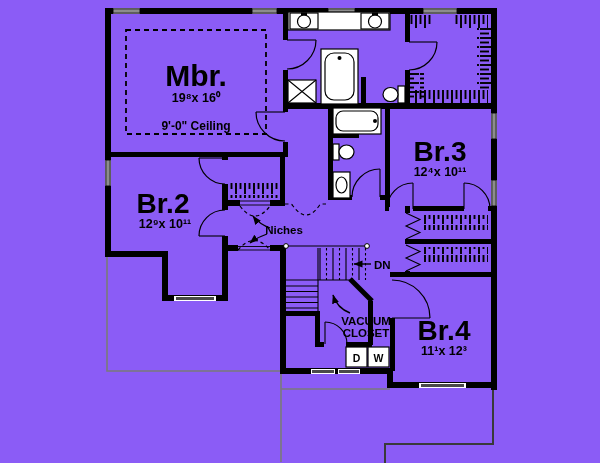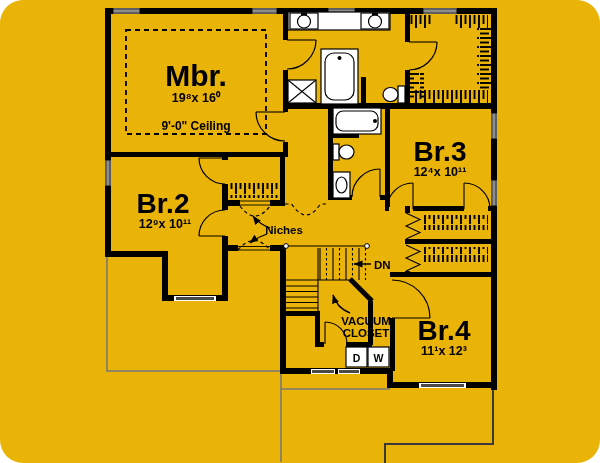--- a/index.html
+++ b/index.html
@@ -1,17 +1,17 @@
 <!DOCTYPE html>
 <html><head>
 <meta charset="utf-8">
 <style>
   html,body{margin:0;padding:0;background:#fff;}
-  .stage{width:600px;height:463px;background:#eab308;position:relative;overflow:hidden;
-         font-family:"Liberation Sans", sans-serif;border-radius:23px;}
+  .stage{width:600px;height:463px;background:#8b5cf6;position:relative;overflow:hidden;
+         font-family:"Liberation Sans", sans-serif;}
   svg{display:block;}
   .room-name{font-family:"Liberation Sans", sans-serif;font-weight:700;fill:#000;}
   .room-dims{font-family:"Liberation Sans", sans-serif;font-weight:700;fill:#000;}
   .small-label{font-family:"Liberation Sans", sans-serif;font-weight:700;fill:#000;}
   .wall{fill:#000;}
   .thin{stroke:#000;stroke-width:1.1;fill:none;}
   .arc{stroke:#000;stroke-width:1.2;fill:none;}
   .dashedline{stroke:#000;stroke-width:1.2;fill:none;stroke-dasharray:3.5,3;}
   .lower{stroke:#7a7a7a;stroke-width:1.6;fill:none;}
   .lowerdark{stroke:#3a3a3a;stroke-width:2;fill:none;}

